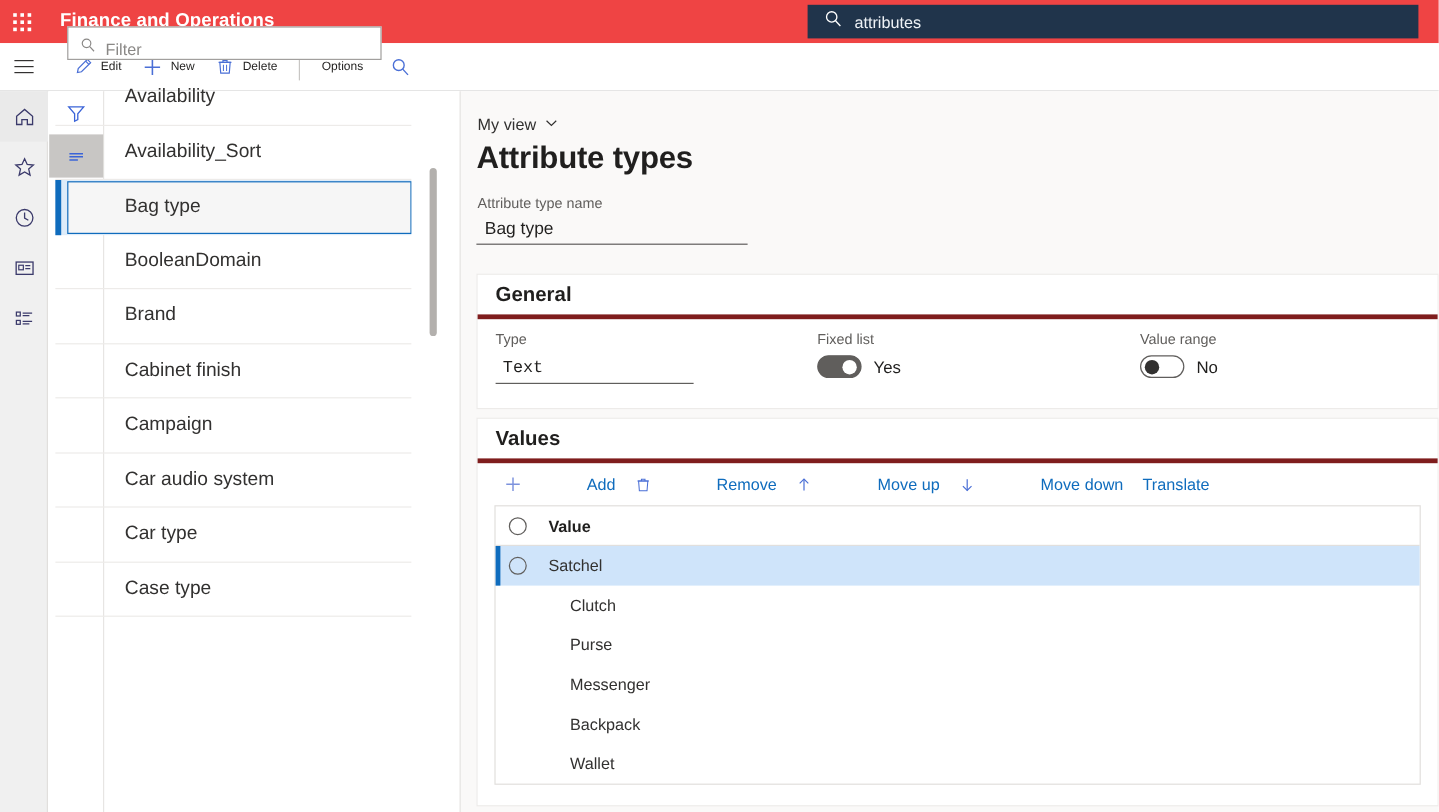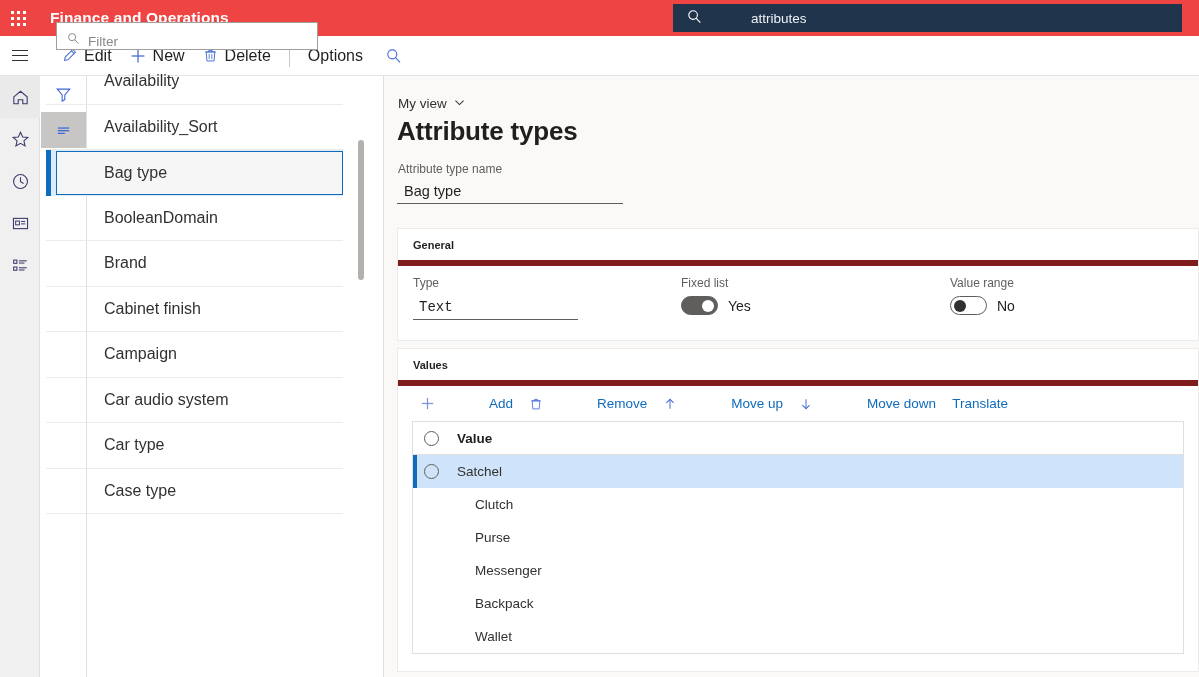--- a/index.html
+++ b/index.html
@@ -30,42 +30,42 @@
   .waffle-grid i { background: #ffffff; width: 3px; height: 3px; display: block; }
   .app-title {
     color: #ffffff; font-size: 15.5px; font-weight: bold;
     margin-left: 14px; letter-spacing: .1px;
   }
   .topsearch {
     position: absolute; left: 673px; top: 4px; width: 509px; height: 28px;
     background: #20344b; display: flex; align-items: center; cursor: text;
   }
   .topsearch .mag { margin-left: 14px; margin-right: 10px; }
-  .topsearch .val { color: #eef2f6; font-size: 13.5px; margin-left: 39px; }
+  .topsearch .val { color: #eef2f6; font-size: 13.5px; }
 
   
   .cmdbar {
     position: absolute; left: 0; top: 36px; width: 1199px; height: 40px;
     background: #ffffff; border-bottom: 1px solid #e5e5e5;
     display: flex; align-items: center;
   }
   .hamburger-cell {
     width: 40px; height: 40px; display: flex; align-items: center; justify-content: center;
     cursor: pointer;
   }
   .hamburger { width: 16px; height: 11px; position: relative; }
   .hamburger i { position: absolute; left: 0; width: 16px; height: 1.4px; background: #323130; }
   .hamburger i:nth-child(1) { top: 0; }
   .hamburger i:nth-child(2) { top: 5px; }
   .hamburger i:nth-child(3) { top: 10px; }
 
   .cmd-items { display: flex; align-items: center; margin-left: 13px; height: 40px; }
   .cmd-btn {
     display: flex; align-items: center; height: 32px; padding: 0 9px;
-    font-size: 16px; color: #201f1e; cursor: pointer; white-space: nowrap;
+    font-size: 10px; color: #201f1e; cursor: pointer; white-space: nowrap;
   }
   .cmd-btn .ic { margin-right: 7px; display: flex; align-items: center; }
   .cmd-sep {
     width: 1px; height: 22px; background: #c8c6c4; margin: 0 9px;
   }
   .cmd-search-btn {
     display: flex; align-items: center; justify-content: center;
     width: 32px; height: 32px; cursor: pointer; margin-left: 6px;
   }
 
@@ -159,22 +159,22 @@
     font-size: 14.5px; color: #201f1e; padding-left: 7px;
     font-family: "Liberation Sans", sans-serif;
   }
 
   .card {
     position: absolute; left: 13px; width: 802px;
     background: #ffffff; border: 1px solid #edebe9;
   }
   .card-head {
     height: 37px; display: flex; align-items: center; padding-left: 15px;
-    font-size: 11px; font-weight: bold; color: #201f1e;
-    border-bottom: 6px solid #7f1d1d;
+    font-size: 17px; font-weight: bold; color: #201f1e;
+    border-bottom: 4px solid #7f1d1d;
   }
   #general-card { top: 152px; height: 113px; }
   #values-card  { top: 272px; height: 324px; }
 
   .gen-body { position: relative; height: 74px; }
   .gen-col { position: absolute; top: 10px; }
   .gen-col .fieldlabel { display: block; margin-bottom: 2px; }
   .type-input {
     width: 165px; height: 25px; border: none; border-bottom: 1px solid #605e5c;
     background: transparent; font-size: 14px; color: #201f1e; padding-left: 6px;

